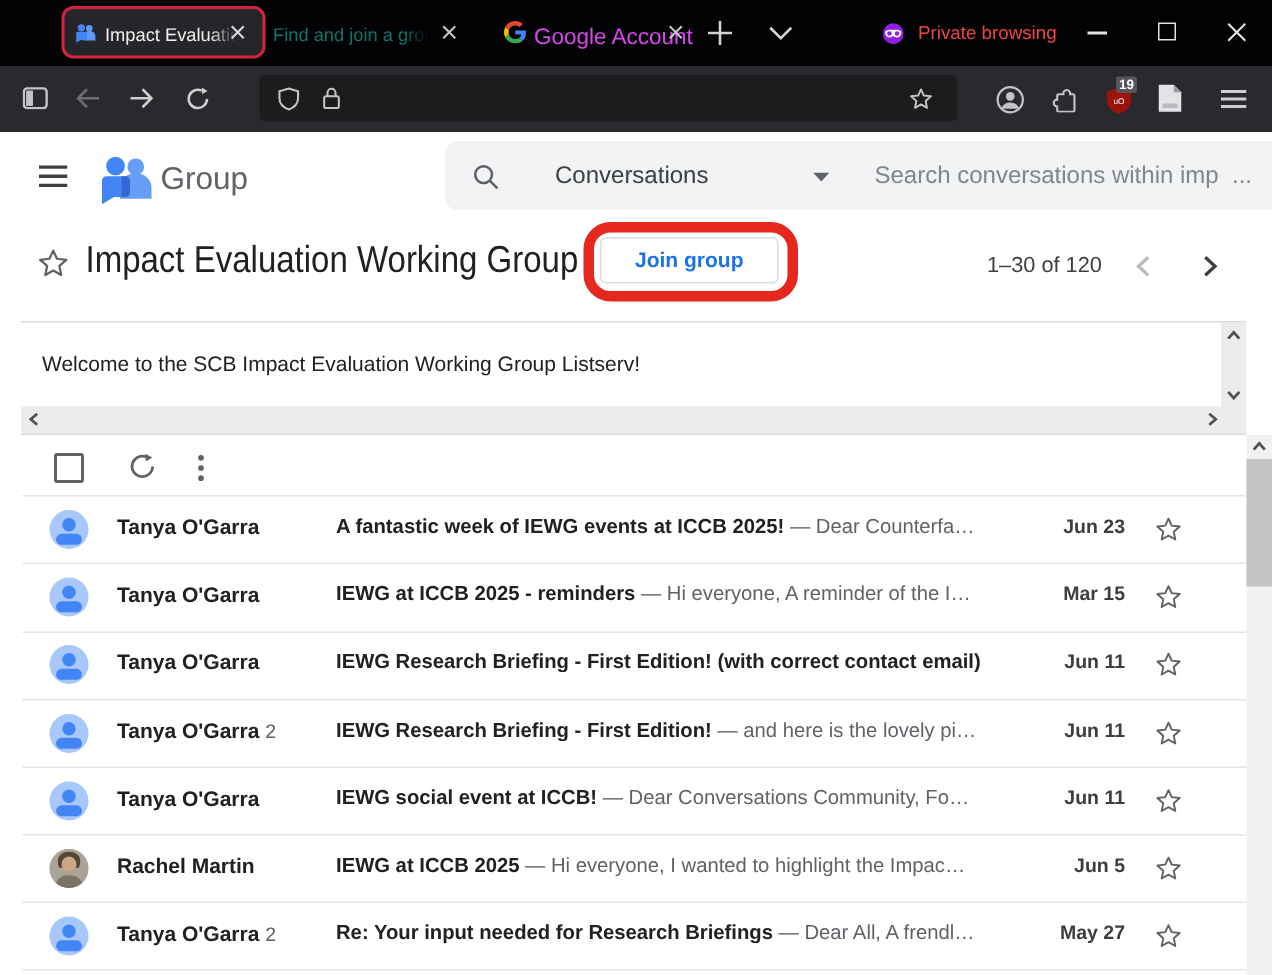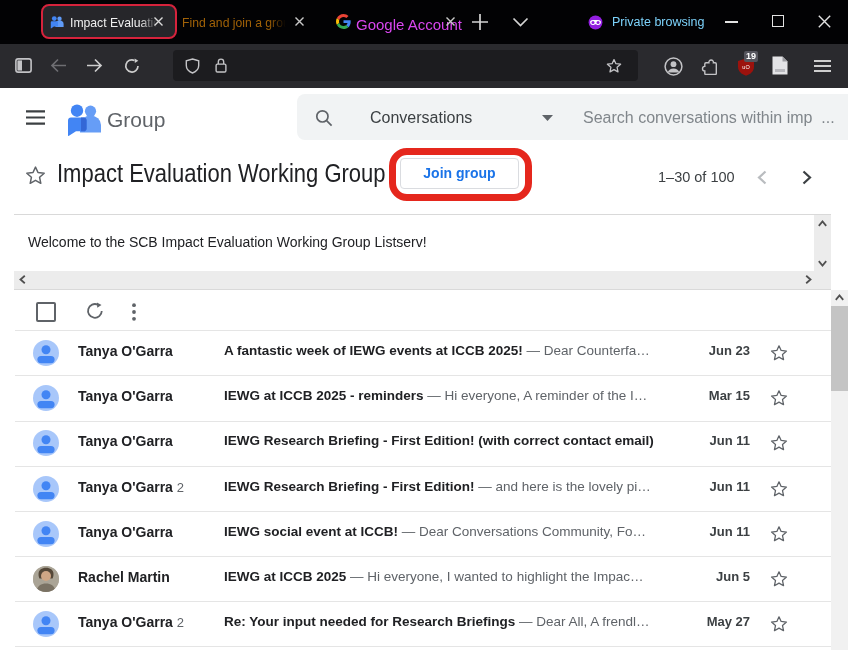--- a/index.html
+++ b/index.html
@@ -16,21 +16,21 @@
     <circle cx="24.5" cy="8.2" r="5.6" fill="#5f9af6"></circle>
     <path d="M14 29.5 V22 a10.5 9.5 0 0 1 21 0 v7.5 Z" fill="#5f9af6"></path>
     <circle cx="11" cy="7.7" r="6.2" fill="#4285f4"></circle>
     <path d="M2 17.4 C2 15.8 3.3 14.5 4.9 14.5 H17.7 C19.3 14.5 20.6 15.8 20.6 17.4 V25.4 C20.6 27 19.3 28.3 17.7 28.3 H10 L2.6 32.9 C2.3 33.1 2 32.9 2 32.6 Z" fill="#4285f4"></path>
   </svg>
   <div class="abs nw" style="left:70px;top:16px;width:90px;overflow:hidden;font-size:12.2px;color:#efefef;-webkit-mask-image:linear-gradient(90deg,#000 78%,transparent 97%);">Impact Evaluation</div>
   <svg class="abs" style="left:153px;top:16px" width="11" height="11" viewBox="0 0 11 11">
       <path d="M1.5 1.5 L9.5 9.5 M9.5 1.5 L1.5 9.5" stroke="#dcdcdc" stroke-width="1.4"></path>
     </svg>
 
-  <div class="abs nw" style="left:182px;top:16px;width:106px;overflow:hidden;font-size:12.2px;color:#a16207;-webkit-mask-image:linear-gradient(90deg,#000 82%,transparent 98%);">Find and join a grou</div>
+  <div class="abs nw" style="left:182px;top:16px;width:106px;overflow:hidden;font-size:12.2px;color:#0f766e;-webkit-mask-image:linear-gradient(90deg,#000 82%,transparent 98%);">Find and join a grou</div>
   <svg class="abs" style="left:294px;top:16px" width="11" height="11" viewBox="0 0 11 11">
       <path d="M1.5 1.5 L9.5 9.5 M9.5 1.5 L1.5 9.5" stroke="#c9c9c9" stroke-width="1.4"></path>
     </svg>
 
   <svg class="abs" style="left:336px;top:14px" width="15" height="15" viewBox="0 0 48 48">
     <path fill="#EA4335" d="M24 9.5c3.54 0 6.71 1.22 9.21 3.6l6.85-6.85C35.9 2.38 30.47 0 24 0 14.62 0 6.51 5.38 2.56 13.22l7.98 6.19C12.43 13.72 17.74 9.5 24 9.5z"></path>
     <path fill="#4285F4" d="M46.98 24.55c0-1.57-.15-3.09-.38-4.55H24v9.02h12.94c-.58 2.96-2.26 5.48-4.78 7.18l7.73 6c4.51-4.18 7.09-10.36 7.09-17.65z"></path>
     <path fill="#FBBC05" d="M10.53 28.59c-.48-1.45-.76-2.99-.76-4.59s.27-3.14.76-4.59l-7.98-6.19C.92 16.46 0 20.12 0 24c0 3.88.92 7.54 2.56 10.78l7.97-6.19z"></path>
     <path fill="#34A853" d="M24 48c6.48 0 11.93-2.13 15.89-5.81l-7.73-6c-2.15 1.45-4.92 2.3-8.16 2.3-6.26 0-11.57-4.22-13.47-9.91l-7.98 6.19C6.51 42.62 14.62 48 24 48z"></path>
   </svg>
@@ -46,21 +46,21 @@
   <svg class="abs" style="left:512px;top:17px" width="17" height="10" viewBox="0 0 17 10">
       <path d="M1.5 1.5 L8.5 8.5 L15.5 1.5" stroke="#d4d4d4" stroke-width="1.7" fill="none"></path>
     </svg>
 
   <svg class="abs" style="left:588px;top:15px" width="15" height="15" viewBox="0 0 16 16">
     <circle cx="8" cy="8" r="7.4" fill="#921ee0"></circle>
     <path d="M2.2 7.1 C2.2 5.6 4.2 5.2 8 5.2 C11.8 5.2 13.8 5.6 13.8 7.1 C13.8 9.3 12.4 10.6 10.8 10.6 C9.5 10.6 8.9 9.8 8 9.8 C7.1 9.8 6.5 10.6 5.2 10.6 C3.6 10.6 2.2 9.3 2.2 7.1 Z" fill="#fff"></path>
     <circle cx="5.3" cy="7.9" r="1.6" fill="#921ee0"></circle>
     <circle cx="10.7" cy="7.9" r="1.6" fill="#921ee0"></circle>
   </svg>
-  <div class="abs nw" style="left:612px;top:15px;font-size:12.5px;color:#7dd3fc;">Private browsing</div>
+  <div class="abs nw" style="left:612px;top:15px;font-size:12.5px;color:#ef4444;">Private browsing</div>
 
   <div class="abs" style="left:725px;top:21px;width:13px;height:1.5px;background:#e2e2e2;"></div>
   <div class="abs" style="left:772px;top:15px;width:12px;height:12px;border:1.5px solid #e2e2e2;"></div>
   <svg class="abs" style="left:818px;top:15px" width="13" height="13" viewBox="0 0 13 13">
       <path d="M0.8 0.8 L12.2 12.2 M12.2 0.8 L0.8 12.2" stroke="#e2e2e2" stroke-width="1.4"></path>
     </svg>
 </div>
 
 <div class="abs" id="toolbar" style="left:0;top:44px;width:848px;height:44px;background:#2a2a2e;">
 
@@ -144,21 +144,21 @@
 <div class="abs nw" style="left:583px;top:109px;font-size:16px;color:#80868b;">Search conversations within imp&nbsp; ...</div>
 
 <svg class="abs" style="left:25px;top:165px" width="21" height="21" viewBox="0 0 21 21">
   <path d="M10.5 2.1 L13 7.5 L19.2 8.2 L14.6 12.3 L15.8 18.3 L10.5 15.3 L5.2 18.3 L6.4 12.3 L1.8 8.2 L8 7.5 Z" stroke="#5f6368" stroke-width="1.5" fill="none" stroke-linejoin="round"></path>
 </svg>
 <div class="abs nw" style="left:57px;top:159px;font-size:25px;color:#202124;transform:scaleX(.88);transform-origin:0 50%;">Impact Evaluation Working Group</div>
 
 <div class="abs" style="left:400px;top:158px;width:119px;height:31px;background:#fff;border:1px solid #dadce0;border-radius:4px;color:#1a73e8;font-size:14px;font-weight:bold;text-align:center;line-height:29px;">Join group</div>
 <div class="abs" style="left:389px;top:148px;width:143px;height:53px;border:7px solid #e5271d;border-radius:18px;"></div>
 
-<div class="abs nw" style="left:658px;top:169px;font-size:14.5px;color:#3c4043;">1–30 of 100</div>
+<div class="abs nw" style="left:658px;top:169px;font-size:14.5px;color:#3c4043;">1–30 of 120</div>
 <svg class="abs" style="left:756px;top:170px" width="12" height="15" viewBox="0 0 12 15">
     <path d="M9.5 1.5 L3 7.5 L9.5 13.5" stroke="#b9bcbf" stroke-width="2.2" fill="none"></path>
   </svg>
 <svg class="abs" style="left:801px;top:170px" width="12" height="15" viewBox="0 0 12 15">
     <path d="M2.5 1.5 L9 7.5 L2.5 13.5" stroke="#3c4043" stroke-width="2.2" fill="none"></path>
   </svg>
 
 <div class="abs" style="left:14px;top:214px;width:817px;height:1px;background:#d9d9d9;"></div>
 <div class="abs nw" style="left:28px;top:234px;font-size:14px;color:#202124;">Welcome to the SCB Impact Evaluation Working Group Listserv!</div>
 

